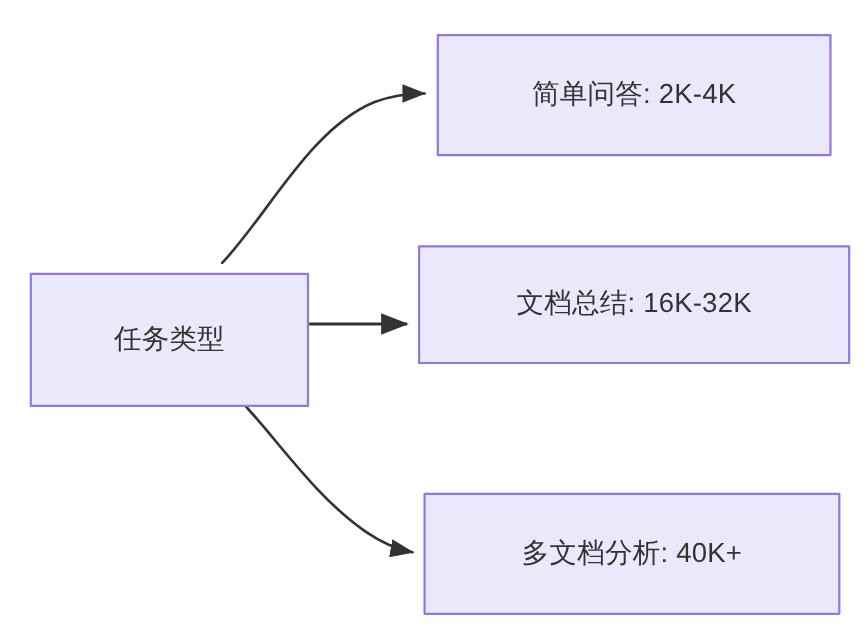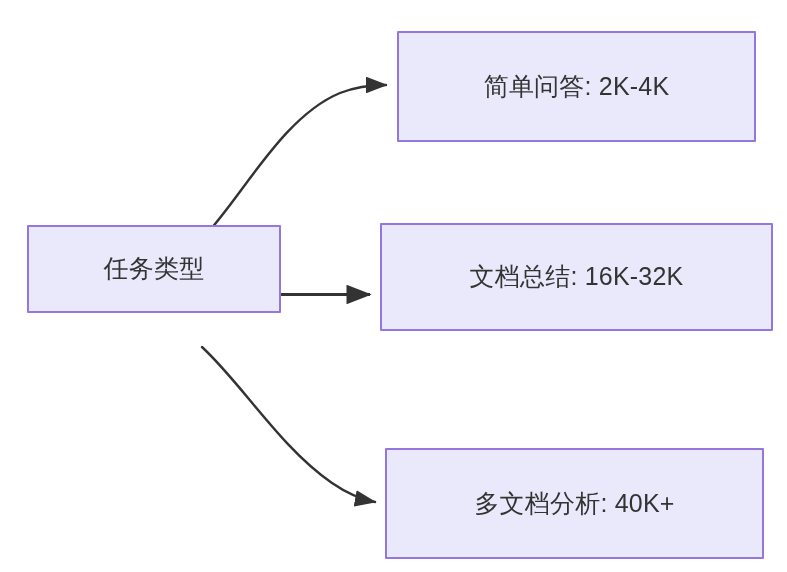--- a/index.html
+++ b/index.html
@@ -43,23 +43,23 @@
     color: #333333;
     font-size: 25px;
     line-height: 1.25;
     letter-spacing: 0.2px;
     white-space: nowrap;
   }
 
   
   #node-source {
     left: 27px;
-    top: 225px;
+    top: 248px;
     width: 254px;
-    height: 88px;
+    height: 122px;
   }
   #node-simple-qa {
     left: 397px;
     top: 31px;
     width: 359px;
     height: 111px;
   }
   #node-doc-summary {
     left: 380px;
     top: 223px;

